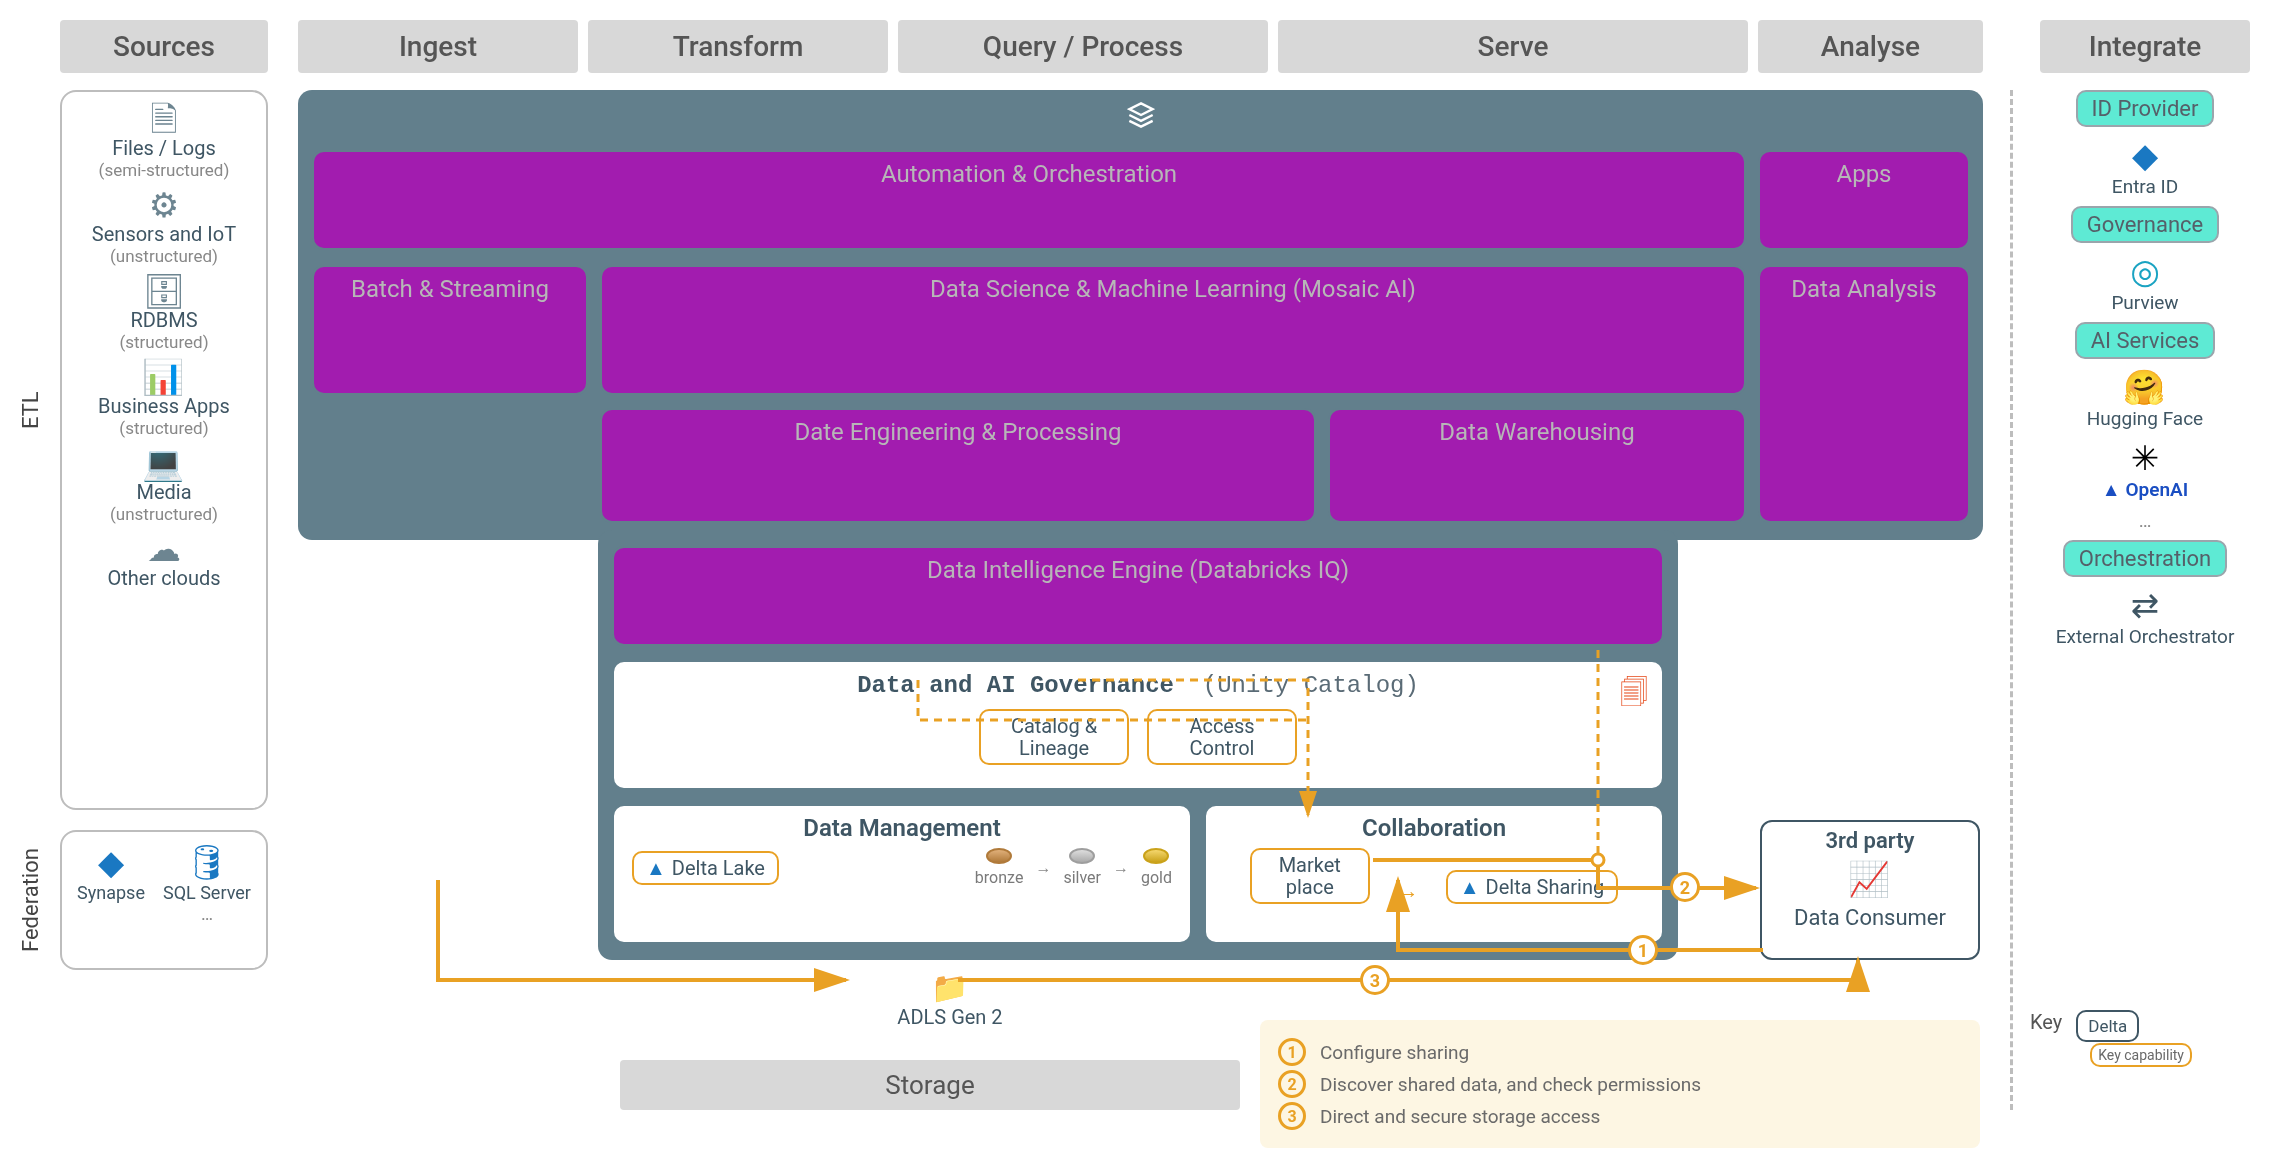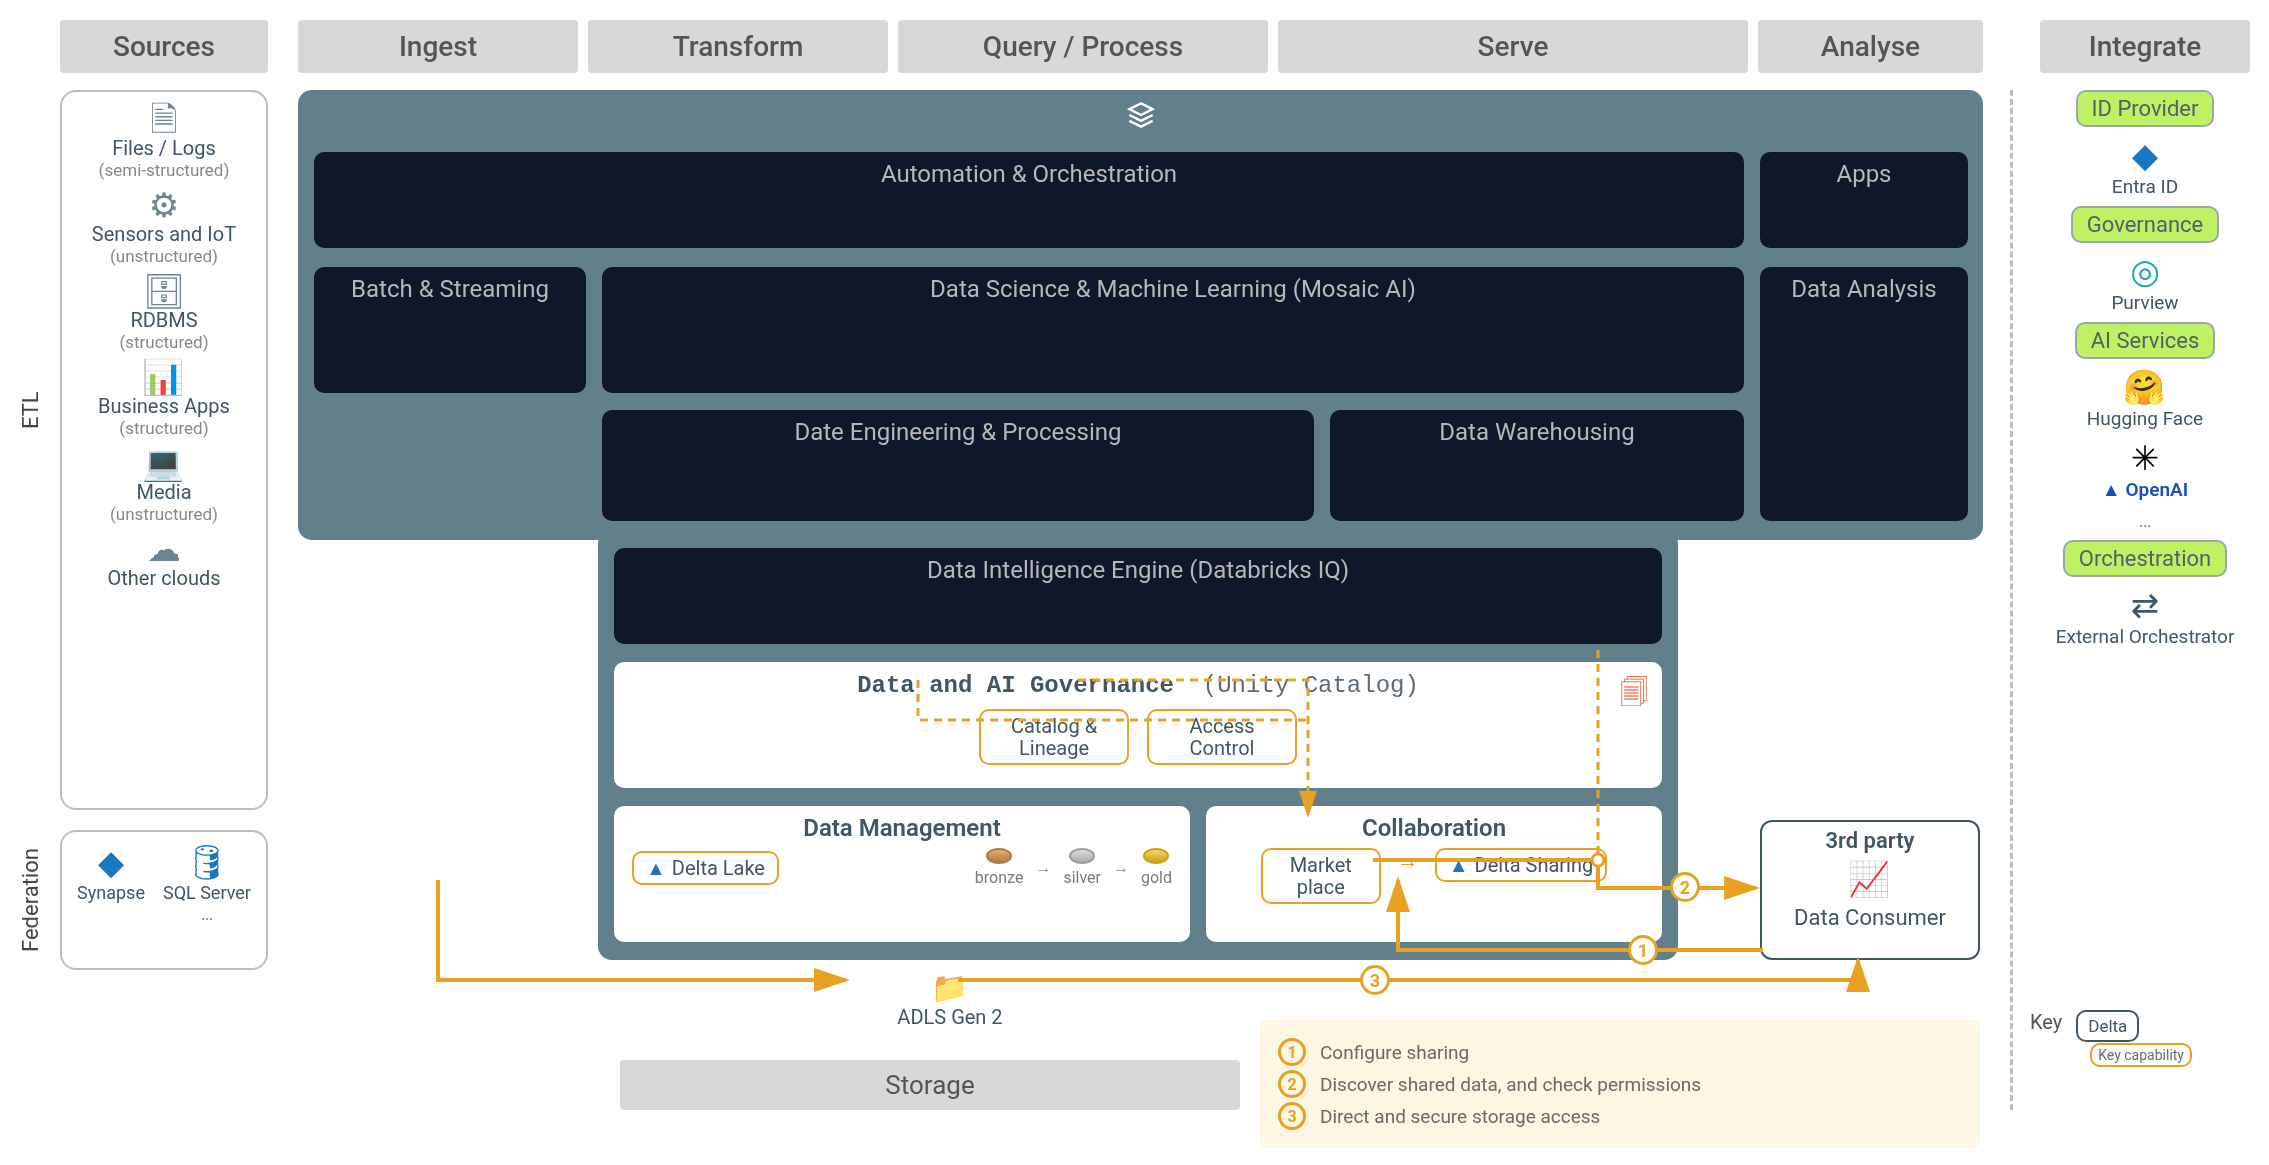--- a/index.html
+++ b/index.html
@@ -70,21 +70,21 @@
     left: 0; top: 0; width: 1685px; height: 50px;
     text-align: center;
     color: #fff; font-size: 28px; font-weight: 500;
     display:flex; align-items:center; justify-content:center; gap:12px;
   }
   .layers-icon {
     display:inline-block; width:28px; height:28px;
   }
   .wbox {
     position: absolute;
-    background: #0f172a;
+    background: #a21caf;
     border: 2px solid #627f8c;
     border-radius: 12px;
     color: #b7b7b7;
     font-size: 24px;
     text-align: center;
     padding-top: 8px;
   }
   .gov-box {
     position: absolute;
     background: #fff;
@@ -160,21 +160,21 @@
   .adls { position:absolute; text-align:center; color:#3f5664; font-size:20px;}
   .adls-icon{color:#1a78c2;font-size:30px;}
   .vsep {
     position:absolute;
     border-left: 3px dashed #bdbdbd;
     height: 1020px;
   }
   .int-col { position:absolute; width:230px; display:flex; flex-direction:column; align-items:center; gap:8px;}
   .int-pill {
     border:2px solid #9aa5ac; border-radius:10px; padding:4px 14px;
-    color:#556069; font-size:22px; background:#bef264;
+    color:#556069; font-size:22px; background:#5eead4;
   }
   .int-item { text-align:center; color:#3f5664; font-size:19px;}
   .int-icon { font-size:34px; }
   .legend-box{position:absolute;}
   .legend-domain{border:2px solid #3f5664;border-radius:10px;padding:4px 10px;color:#3f5664;font-size:17px;display:inline-block;}
   .legend-cap{border:2px solid #e9a124;border-radius:10px;padding:2px 6px;color:#6a6a6a;font-size:14px;display:inline-block;margin-top:-6px;background:#fff;position:relative;left:14px;}
   svg.conn{position:absolute;pointer-events:none;z-index:3;}
   .doc-icon{color:#e64a19;font-size:28px;}
 </style>
 </head>
@@ -286,21 +286,21 @@
         <span class="arrow-small">→</span>
         <div style="text-align:center"><span class="disk silver"></span><div>silver</div></div>
         <span class="arrow-small">→</span>
         <div style="text-align:center"><span class="disk gold"></span><div>gold</div></div>
       </div>
     </div>
   </div>
 
   <div class="collab-box" style="left:906px;top:714px;width:460px;height:140px">
     <div class="dm-title">Collaboration</div>
-    <div style="display:flex;gap:16px;justify-content:center;align-items:flex-start">
+    <div style="display:flex;gap:27px;justify-content:center;align-items:flex-end">
       <span class="pill" style="width:120px">Market place</span>
       <span style="color:#e9a124;font-size:22px">→</span>
       <span class="pill" style="display:flex;align-items:center;gap:6px">
         <span style="color:#1a78c2">▲</span>
         <span>Delta Sharing</span>
       </span>
     </div>
   </div>
 </div>
 

